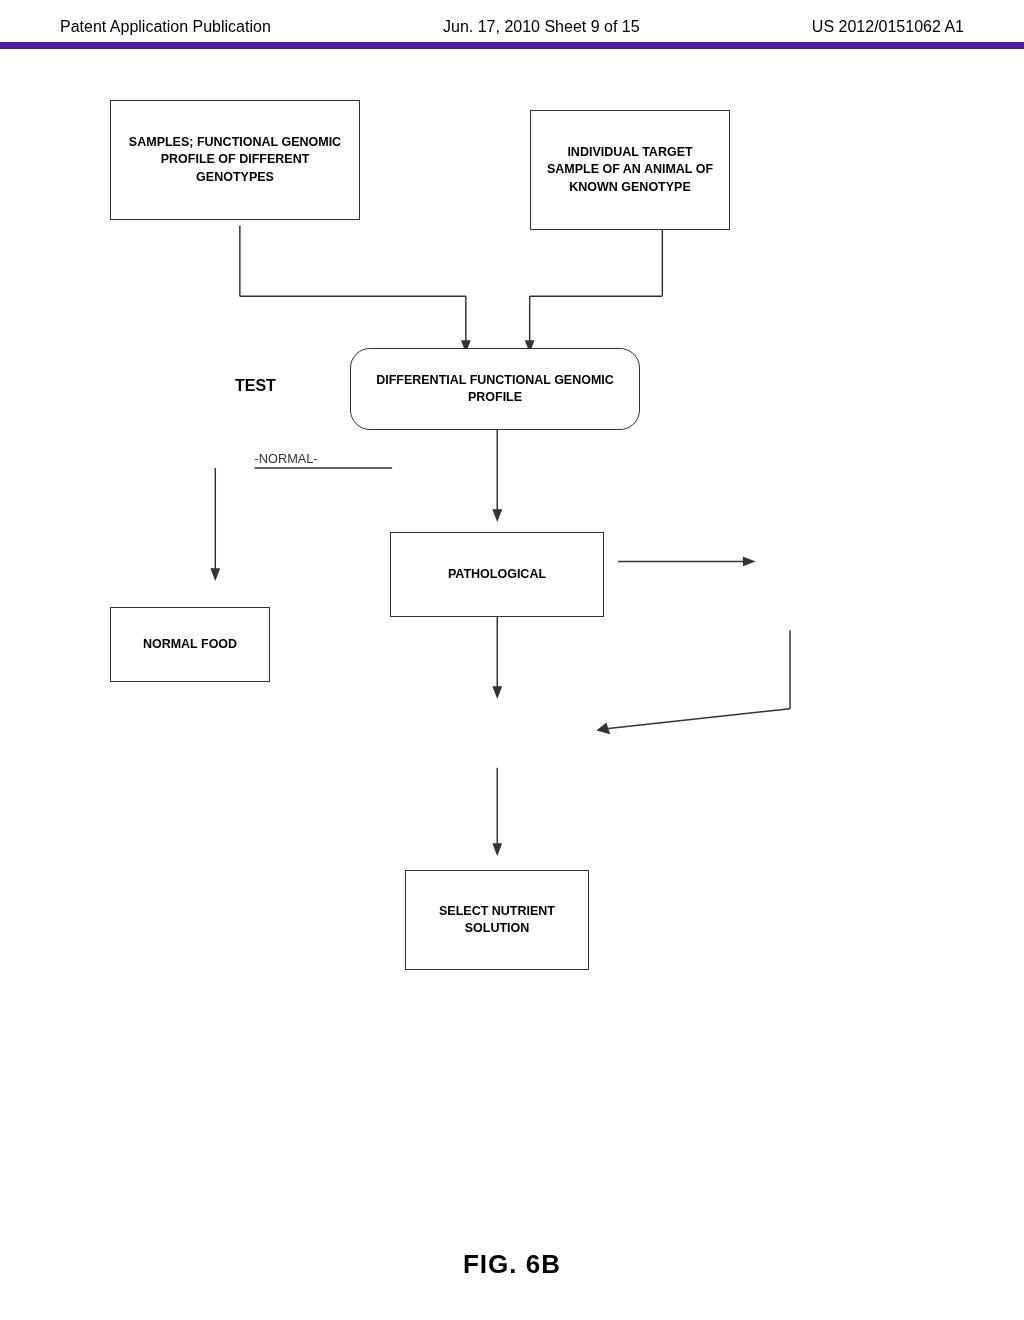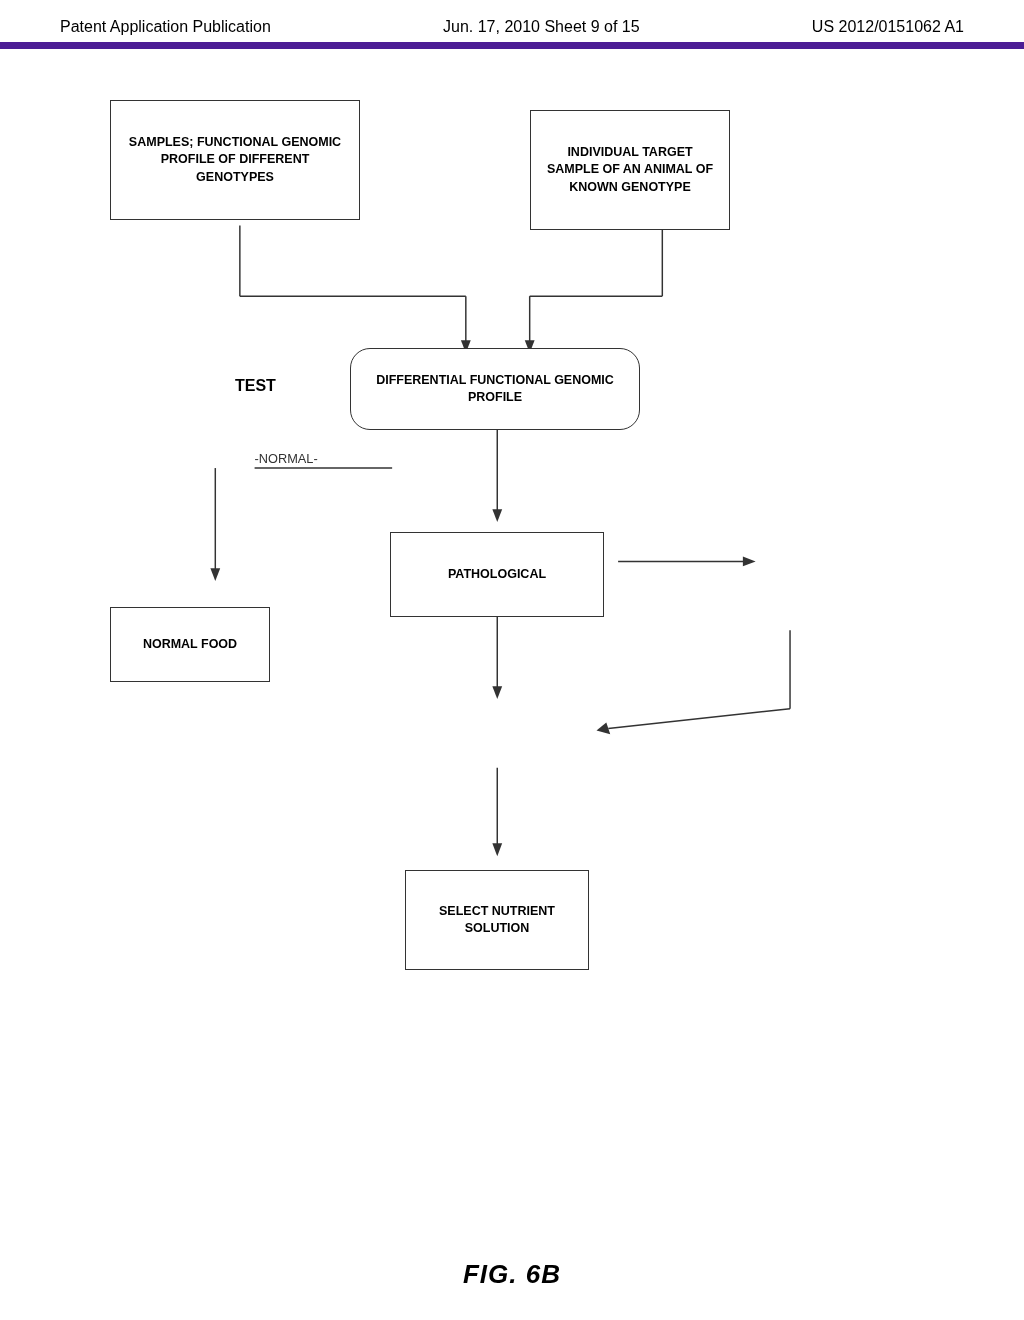--- a/index.html
+++ b/index.html
@@ -38,25 +38,24 @@
       justify-content: center;
       text-align: center;
       font-size: 12.5px;
       font-weight: bold;
       line-height: 1.4;
       padding: 8px 10px;
     }
 
     .figure-label {
       position: absolute;
-      bottom: 30px;
+      bottom: 40px;
       left: 50%;
       transform: translateX(-50%);
       font-size: 26px;
-      font-style: italic;
       font-weight: bold;
       letter-spacing: 1px;
     }
 
     
     .arrows-svg {
       position: absolute;
       top: 0;
       left: 0;
       width: 100%;

